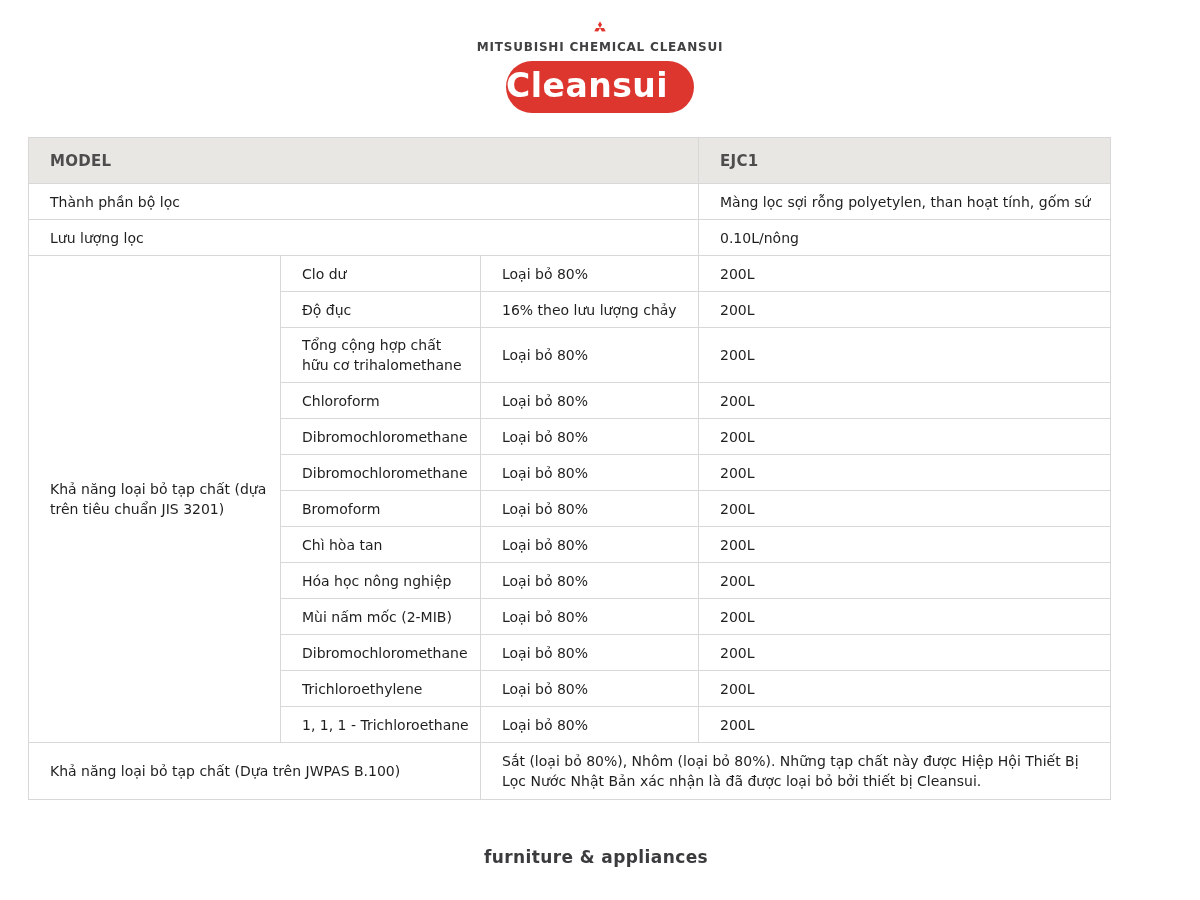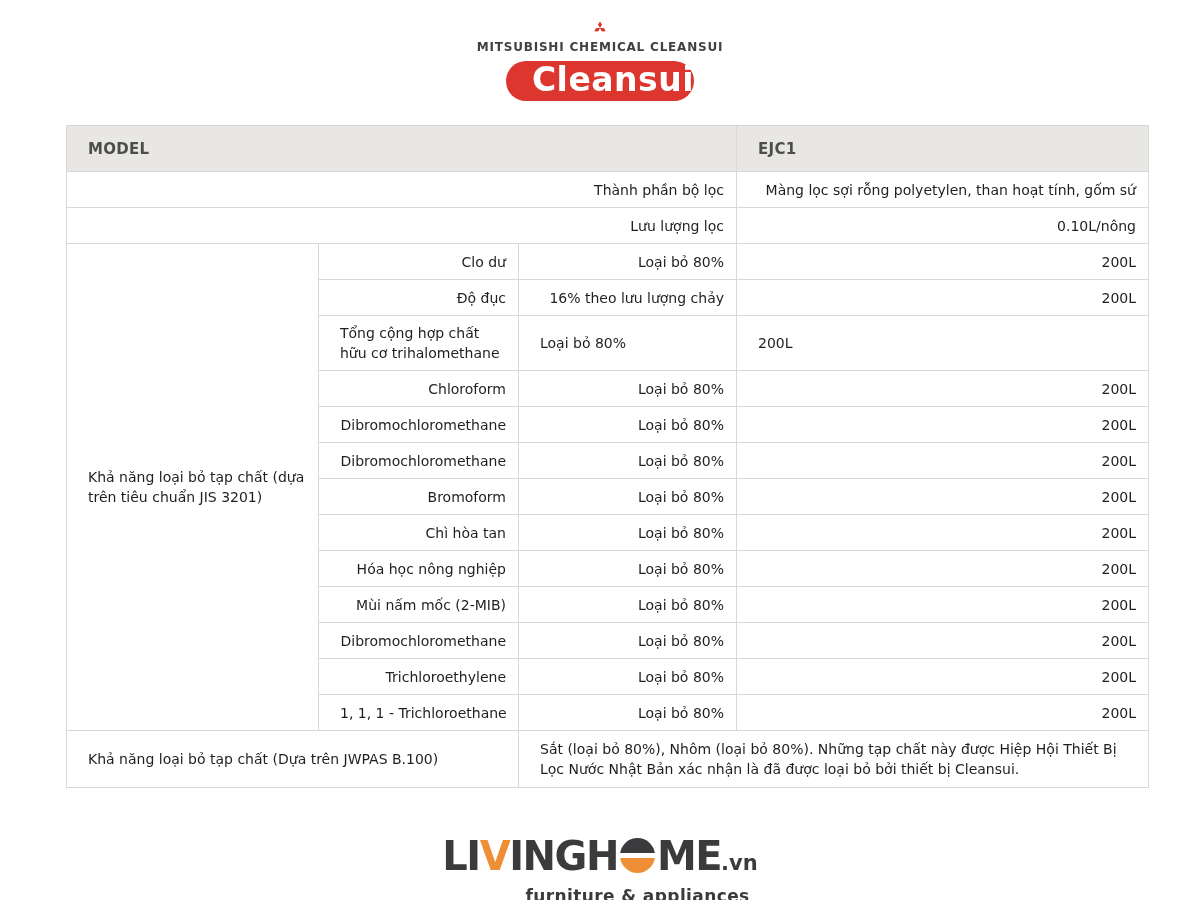--- a/index.html
+++ b/index.html
@@ -16,57 +16,57 @@
   .brand-block { padding-top: 20px; text-align: center; }
   .mitsu-line {
     display: inline-flex; align-items: center; gap: 5px;
     font-size: 12px; font-weight: bold; letter-spacing: 0.8px;
     color: #414042;
     flex-direction: column;
   }
   .mitsu-line svg { display: block; }
   .cleansui-pill {
     margin: 7px auto 0 auto;
-    width: 188px; height: 40px;
+    width: 188px; height: 52px;
     background: #dc362e;
     border-radius: 28px;
-    display: flex; align-items: center; justify-content: flex-end;
+    display: flex; align-items: center; justify-content: flex-start;
   }
   .cleansui-pill span {
     color: #ffffff; font-size: 33px; font-weight: bold;
     letter-spacing: 0.5px; padding-bottom: 3px;
   }
 
   
   table.spec {
     border-collapse: collapse;
     table-layout: fixed;
     width: 1082px;
-    margin: 24px 0 0 66px;
+    margin: 24px 0 0 28px;
     font-size: 14px;
   }
   table.spec th, table.spec td {
     border: 1px solid #d8d8d8;
     text-align: left;
     vertical-align: middle;
   }
   table.spec th {
     height: 46px;
     background: #e8e7e4;
     color: #4d4d4d;
     font-size: 15px;
     padding-left: 21px;
     letter-spacing: 0.3px;
   }
   table.spec td {
     padding: 7px 12px 7px 21px;
     line-height: 20px;
     color: #1f1f1f;
   }
-  table.spec td.h1 { height: 36px; text-align: right; }
+  table.spec td.h1 { height: 36px; }
   .nw { white-space: nowrap; }
   td.group-label { line-height: 21px; }
   tr.jwpas td { padding-top: 8px; padding-bottom: 8px; }
 
   
   .footer-logo { margin-top: 46px; text-align: center; }
   .lh-wrap { display: inline-block; }
   .lh-wordmark {
     font-size: 40px; font-weight: bold; letter-spacing: -1.5px;
     color: #3b3b3d; line-height: 44px; white-space: nowrap;
@@ -200,20 +200,17 @@
 
       <tr class="jwpas">
         <td colspan="2">Khả năng loại bỏ tạp chất (Dựa trên JWPAS B.100)</td>
         <td colspan="2">Sắt (loại bỏ 80%), Nhôm (loại bỏ 80%). Những tạp chất này được Hiệp Hội Thiết Bị Lọc Nước Nhật Bản xác nhận là đã được loại bỏ bởi thiết bị Cleansui.</td>
       </tr>
     </tbody>
   </table>
 
   <div class="footer-logo">
     <div class="lh-wrap">
-      <div class="lh-wordmark">
-        <span>LI</span><span class="lh-v">V</span><span>INGH</span><span class="lh-o"></span><span>ME</span><span class="lh-vn">.vn</span>
-      </div>
       <div class="lh-tagline">furniture &amp; appliances</div>
     </div>
   </div>
 
 </div>
 
 </body></html>

